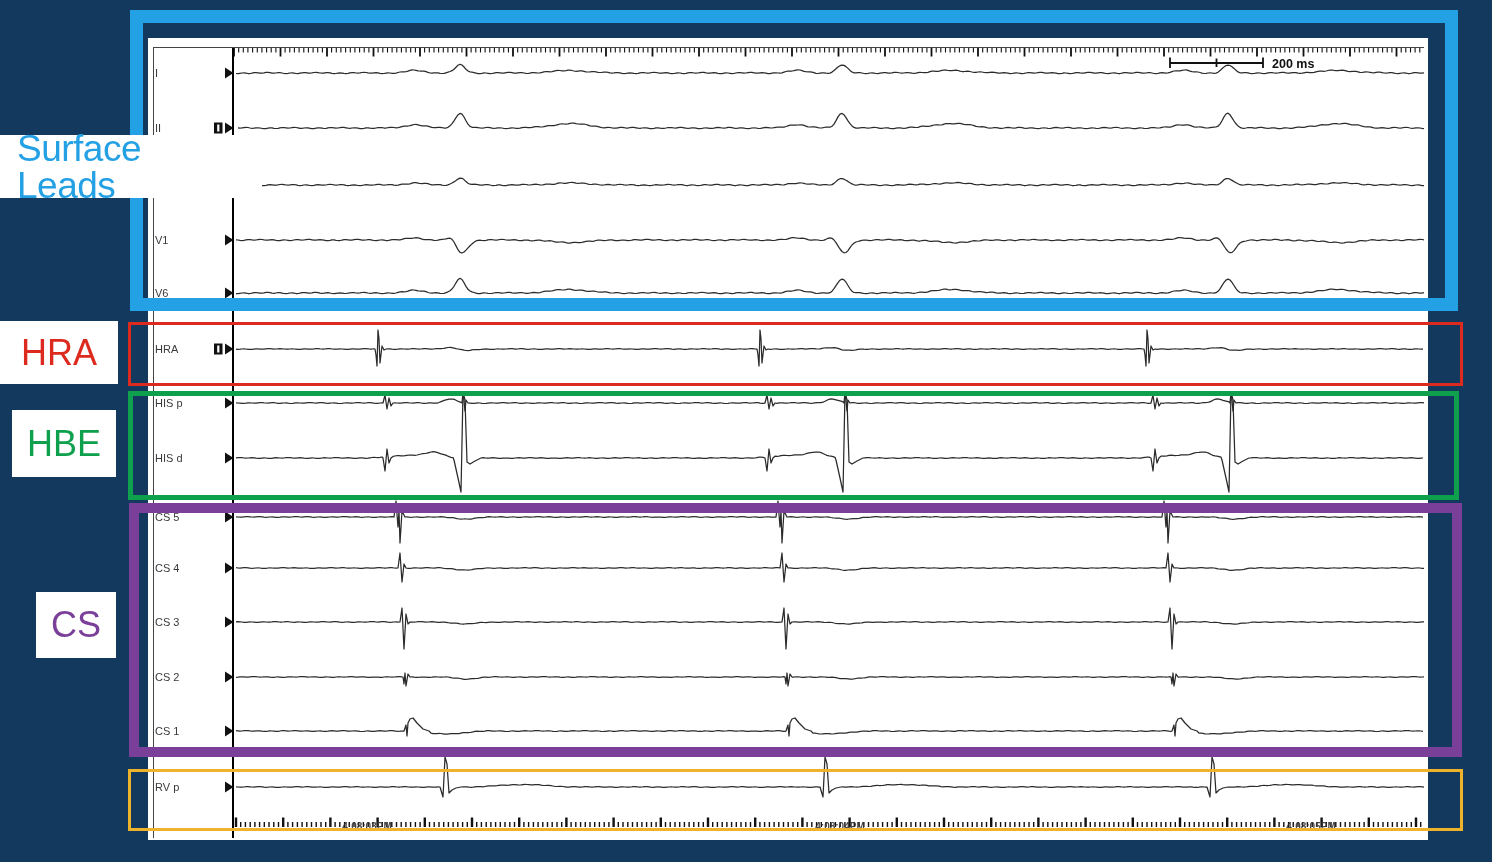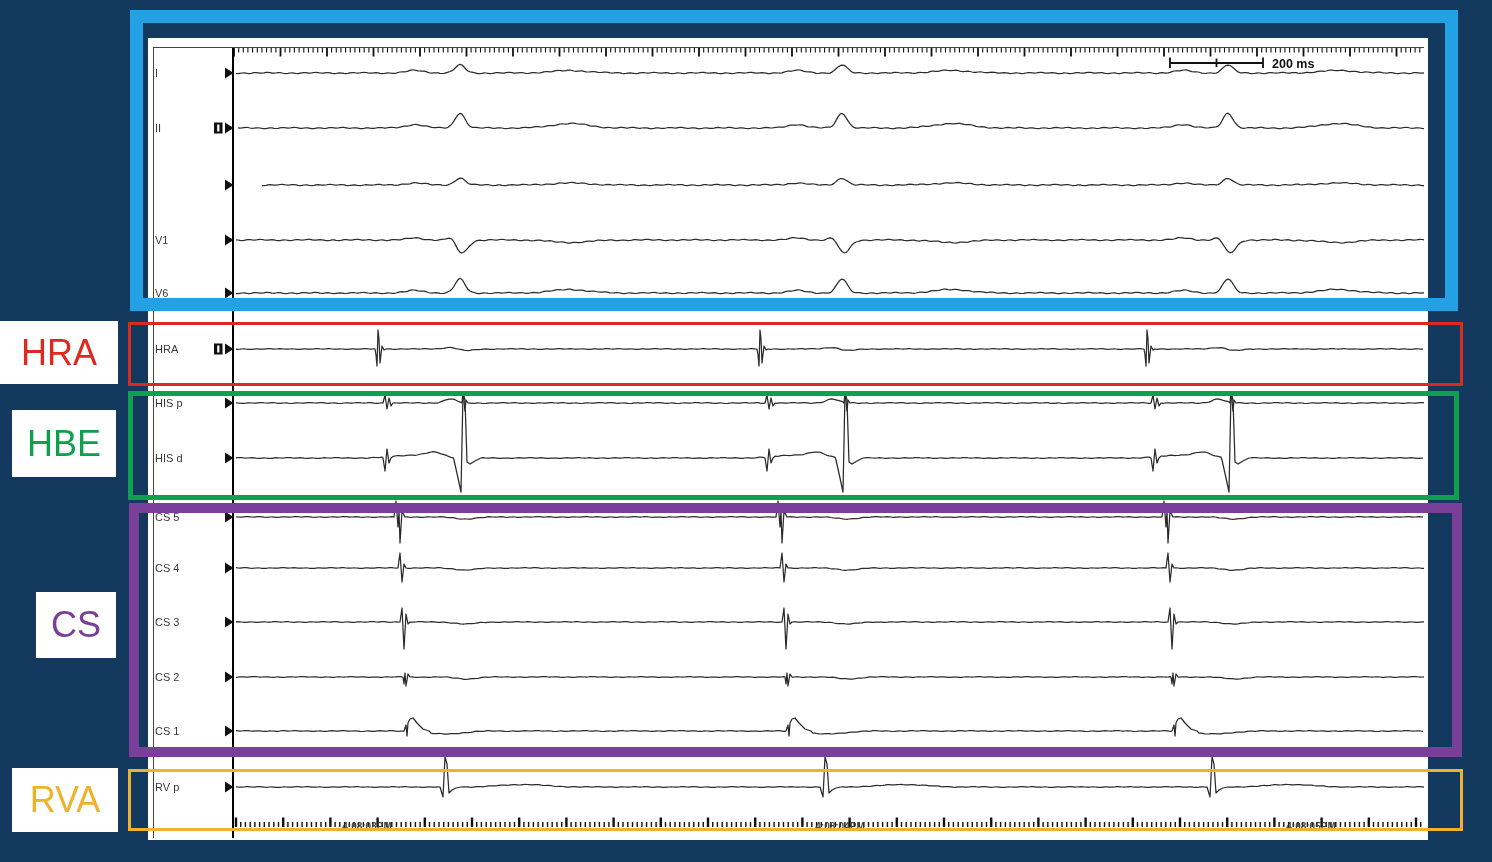--- a/index.html
+++ b/index.html
@@ -94,26 +94,26 @@
     <path d="M1170 57.5 V68 M1170 63 H1263 M1216.5 58.5 V67 M1263 57.5 V68" stroke="#111" stroke-width="1.8" fill="none"></path>
     <text x="1272" y="67.5" class="scale-text">200 ms</text>
   </svg>
 
   <div class="abox" style="left: 130px; top: 10px; width: 1328px; height: 301px; border-width: 13px; border-color: rgb(36, 160, 228);"></div>
   <div class="abox" style="left: 128px; top: 322px; width: 1335px; height: 64px; border-width: 3px; border-color: rgb(221, 42, 30);"></div>
   <div class="abox" style="left: 128px; top: 391px; width: 1331px; height: 109px; border-width: 5px; border-color: rgb(15, 160, 77);"></div>
   <div class="abox" style="left: 129px; top: 503px; width: 1333px; height: 254px; border-width: 10px; border-color: rgb(122, 63, 153);"></div>
   <div class="abox" style="left: 128px; top: 769px; width: 1335px; height: 62px; border-width: 3px; border-color: rgb(238, 179, 42);"></div>
 
+  <div class="whitelbl strip" style="left:0;top:135px;width:235px;height:63px">
+    <span style="color: rgb(36, 160, 228);">Surface Leads</span>
+  </div>
   <div class="whitelbl biglbl" style="left:0;top:321px;width:118px;height:63px">
     <span style="color: rgb(221, 42, 30);">HRA</span>
   </div>
   <div class="whitelbl biglbl" style="left:36px;top:592px;width:80px;height:66px">
     <span style="color: rgb(122, 63, 153);">CS</span>
   </div>
   <div class="whitelbl biglbl" style="left:12px;top:410px;width:104px;height:67px">
     <span style="color: rgb(15, 160, 77);">HBE</span>
   </div>
-  <div class="whitelbl biglbl" style="left:12px;top:768px;width:106px;height:64px">
-    <span style="color: rgb(238, 179, 42);">RVA</span>
-  </div>
 
 </div>
 
 </body></html>

